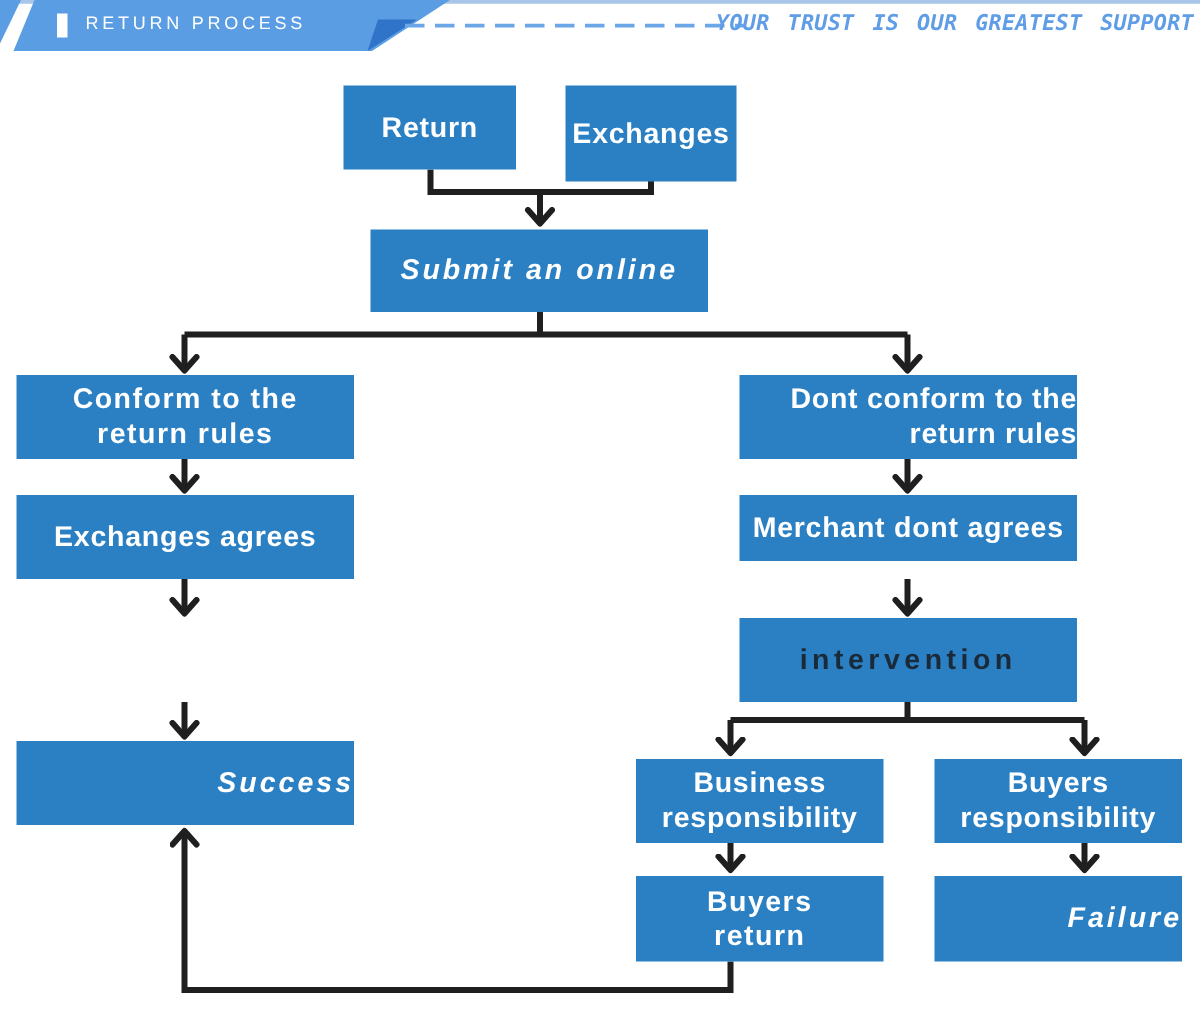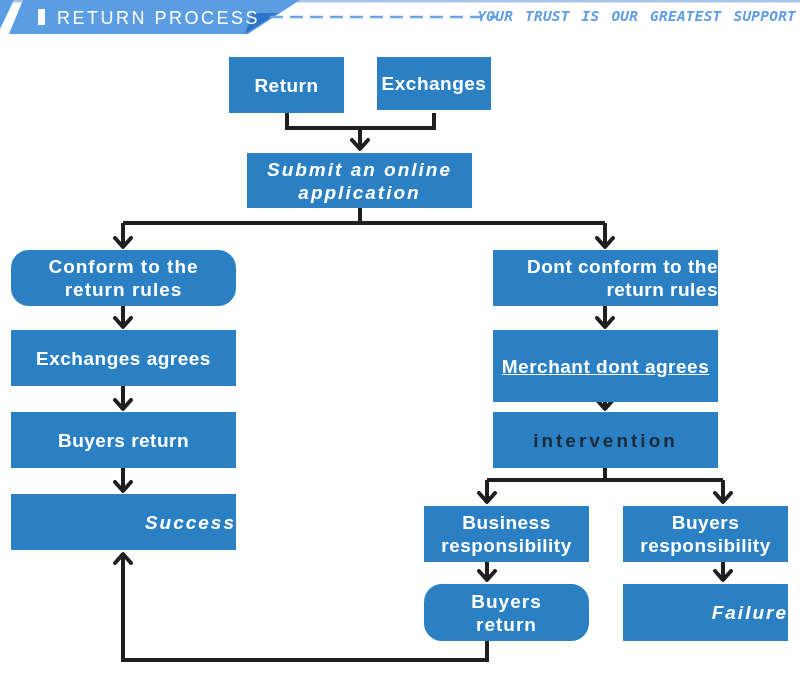--- a/index.html
+++ b/index.html
@@ -2,46 +2,46 @@
 <html><head>
 <meta charset="utf-8">
 <style>
   html,body{margin:0;padding:0;background:#fff;}
   body{width:800px;height:680px;font-family:"Liberation Sans",sans-serif;position:relative;overflow:hidden;}
   .stage{position:relative;width:800px;height:680px;}
 
   
   .header{position:absolute;left:0;top:0;width:800px;height:36px;}
   .header svg{position:absolute;left:0;top:0;}
-  .title{position:absolute;left:57px;top:8px;color:#fff;font-size:18px;font-weight:400;
+  .title{position:absolute;left:57px;top:8px;color:#fff;font-size:12px;font-weight:400;
          letter-spacing:2.5px;white-space:nowrap;}
   .slogan{position:absolute;right:4px;top:8px;color:#5f9de6;font-size:14.5px;
           font-family:"DejaVu Sans Mono",monospace;font-style:italic;font-weight:bold;
           letter-spacing:0.2px;word-spacing:3px;white-space:nowrap;text-align:center;}
 
   
   .connectors{position:absolute;left:0;top:0;width:800px;height:680px;}
 
   
   .node{position:absolute;background:#2b80c4;color:#fff;font-weight:bold;font-size:19px;
         line-height:23px;letter-spacing:0.5px;display:flex;flex-direction:column;
         align-items:center;justify-content:center;text-align:center;}
   .node span{display:block;}
-  .ls1{letter-spacing:1px;border-radius:18px;}
+  .ls1{letter-spacing:1px;}
   .ls2{letter-spacing:2px;font-style:italic;}
   .ls3{letter-spacing:3px;}
   .dark-text{color:#1b2a38;}
 
   .n-return            {left:229px;top:57px; width:115px;height:56px;}
-  .n-exchanges         {left:377px;top:57px; width:114px;height:53px;}
+  .n-exchanges         {left:377px;top:57px; width:114px;height:64px;}
   .n-submit            {left:247px;top:153px;width:225px;height:55px;}
   .n-conform           {left:11px; top:250px;width:225px;height:56px;}
   .n-dont-conform      {left:493px;top:250px;width:225px;height:56px;align-items:flex-end;}
   .n-merchant-agrees   {left:11px; top:330px;width:225px;height:56px;}
-  .n-merchant-dont     {left:493px;top:330px;width:225px;height:72px;text-decoration:underline;}
+  .n-merchant-dont     {left:493px;top:330px;width:225px;height:44px;}
   .n-buyers-return     {left:11px; top:412px;width:225px;height:56px;}
   .n-platform          {left:493px;top:412px;width:225px;height:56px;}
   .n-success           {left:11px; top:494px;width:225px;height:56px;align-items:flex-end;}
   .n-business-resp     {left:424px;top:506px;width:165px;height:56px;}
   .n-buyers-resp       {left:623px;top:506px;width:165px;height:56px;}
   .n-buyers-return-2   {left:424px;top:584px;width:165px;height:57px;}
   .n-failure           {left:623px;top:584px;width:165px;height:57px;align-items:flex-end;}
 </style>
 </head>
 <body>
@@ -99,44 +99,40 @@
   <div class="node n-return">
     <span>Return</span>
   </div>
 
   <div class="node n-exchanges">
     <span>Exchanges</span>
   </div>
 
   <div class="node n-submit ls2">
     <span>Submit an online</span>
-    <span>application</span>
   </div>
 
   <div class="node n-conform ls1">
     <span>Conform to the</span>
     <span>return rules</span>
   </div>
 
   <div class="node n-dont-conform">
     <span>Dont conform to the</span>
     <span>return rules</span>
   </div>
 
   <div class="node n-merchant-agrees">
     <span>Exchanges agrees</span>
   </div>
 
   <div class="node n-merchant-dont">
     <span>Merchant dont agrees</span>
   </div>
 
-  <div class="node n-buyers-return">
-    <span>Buyers return</span>
-  </div>
 
   <div class="node n-platform ls3 dark-text">
     <span>intervention</span>
   </div>
 
   <div class="node n-success ls2">
     <span>Success</span>
   </div>
 
   <div class="node n-business-resp">

